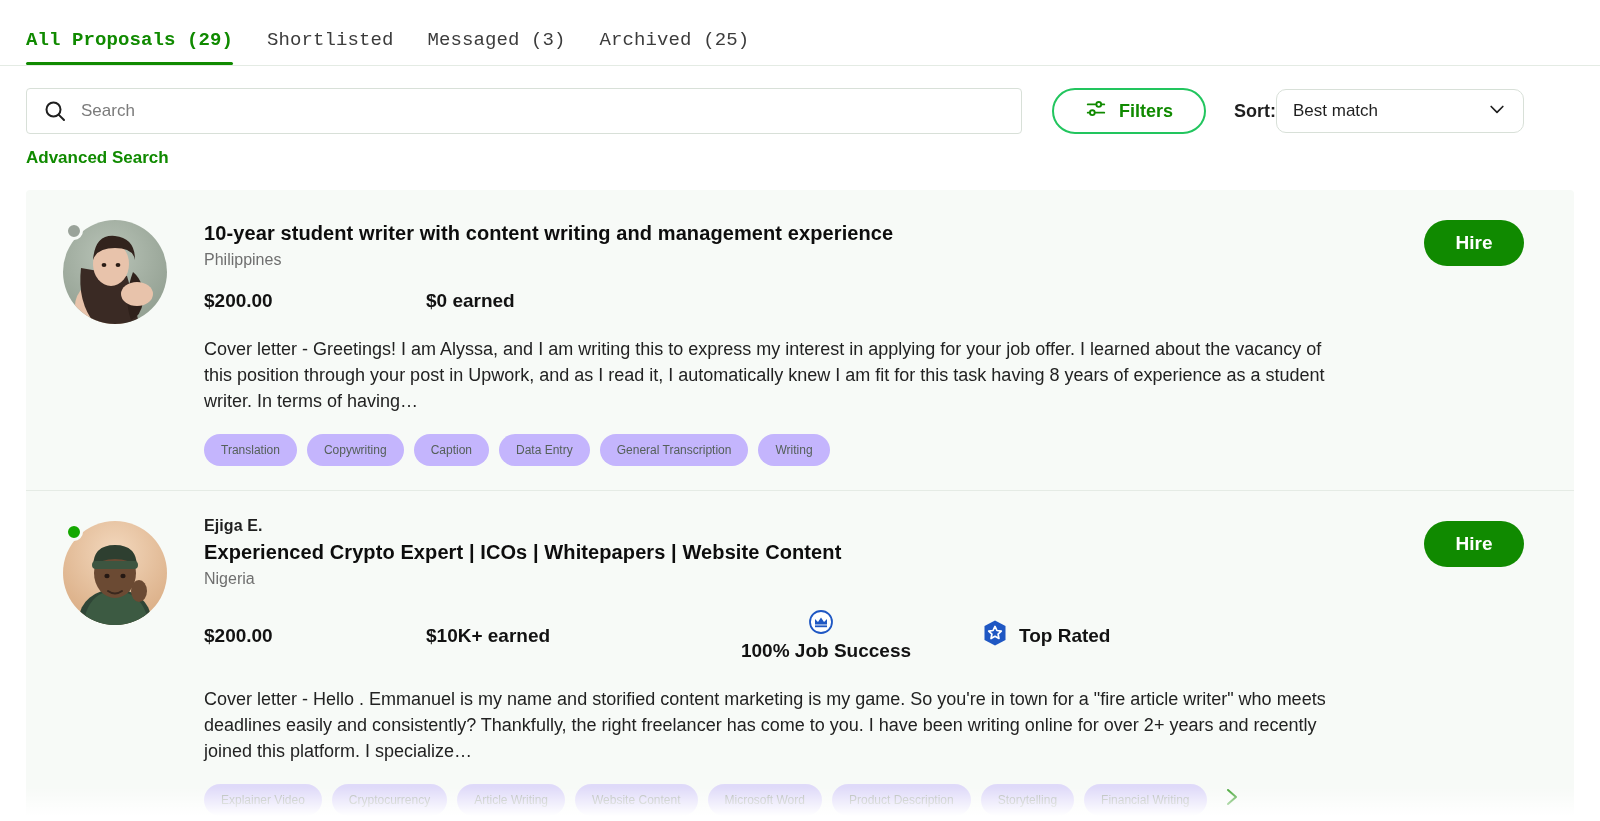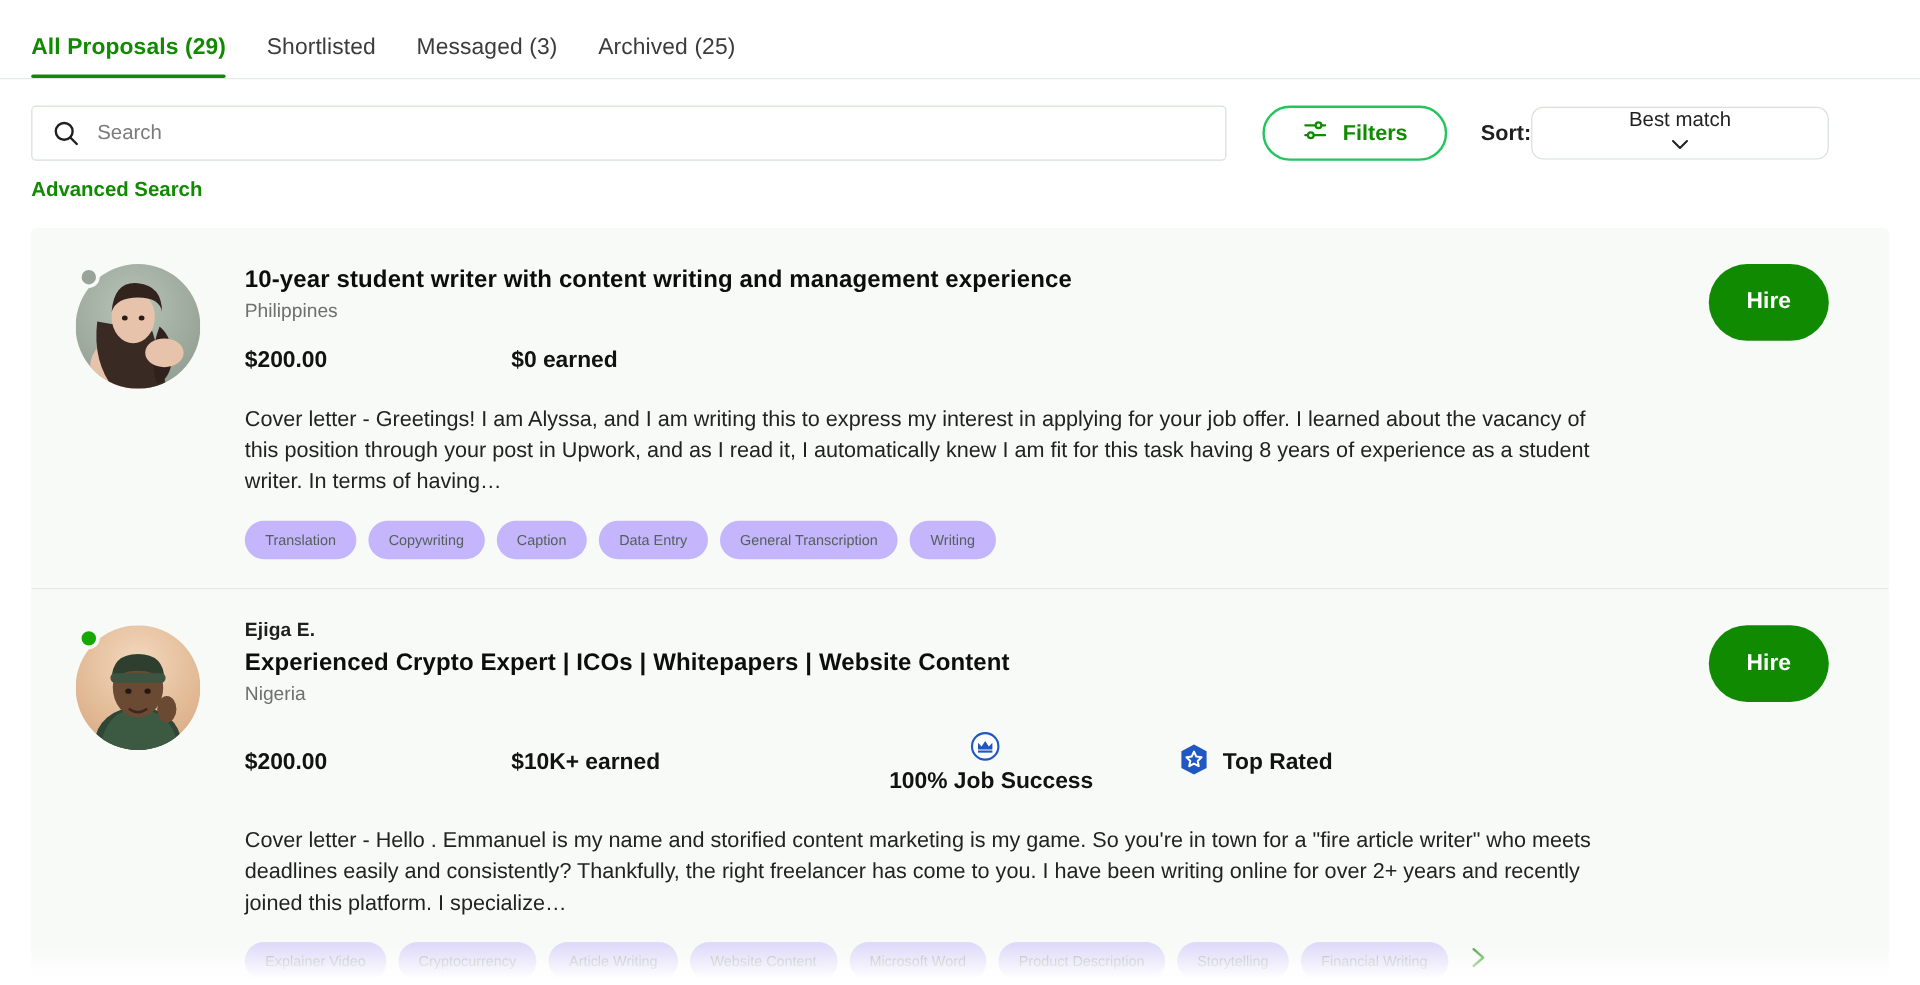--- a/index.html
+++ b/index.html
@@ -22,20 +22,21 @@
   }
   .tab {
     font-size: 19px;
     color: #3c3c3c;
     padding: 0 22px 14px 0;
     margin-right: 12px;
     letter-spacing: 0.1px;
     position: relative;
     cursor: pointer;
     white-space: nowrap;
+    font-family: Liberation Mono, monospace;
   }
   .tab.active { color: #108a00; font-weight: 700; }
   .tab.active::after {
     content: ""; position: absolute; left: 0; right: 22px; bottom: 0;
     height: 3px; background: #108a00; border-radius: 2px;
   }
 
   
   .searchrow {
     display: flex; align-items: center;
@@ -83,21 +84,20 @@
   }
   .sort-select {
     width: 248px; height: 44px;
     border: 1px solid #d8e0d8;
     border-radius: 10px;
     background: #fff;
     display: flex; align-items: center; justify-content: space-between;
     padding: 0 16px;
     font-size: 17px; color: #1f1f1f;
     cursor: pointer;
-    flex-direction: column;
   }
 
   .adv-search {
     display: inline-block;
     margin: 14px 0 0 26px;
     color: #108a00; font-size: 17px; font-weight: 700;
     text-decoration: none; cursor: pointer;
   }
 
   
@@ -145,21 +145,21 @@
     border-radius: 999px; padding: 9px 17px;
     font-size: 12px; white-space: nowrap; cursor: pointer;
   }
   .tags.faded .tag { opacity: .45; }
   .tag-next { color: #108a00; padding: 0 6px; font-size: 22px; cursor: pointer; }
 
   .hire-col { width: 200px; padding-top: 4px; display: flex; justify-content: center; }
   .hire-btn {
     background: #108a00; color: #fff;
     border: 0; border-radius: 999px;
-    width: 100px; height: 64px;
+    width: 100px; height: 46px;
     font-size: 19px; font-weight: 700; cursor: pointer;
     font-family: "Liberation Sans", sans-serif;
   }
 
   .fade-bottom {
     position: absolute; left: 0; right: 0; bottom: 0; height: 34px;
     background: linear-gradient(to bottom, rgba(255,255,255,0), #ffffff 85%);
     pointer-events: none;
   }
 </style>

